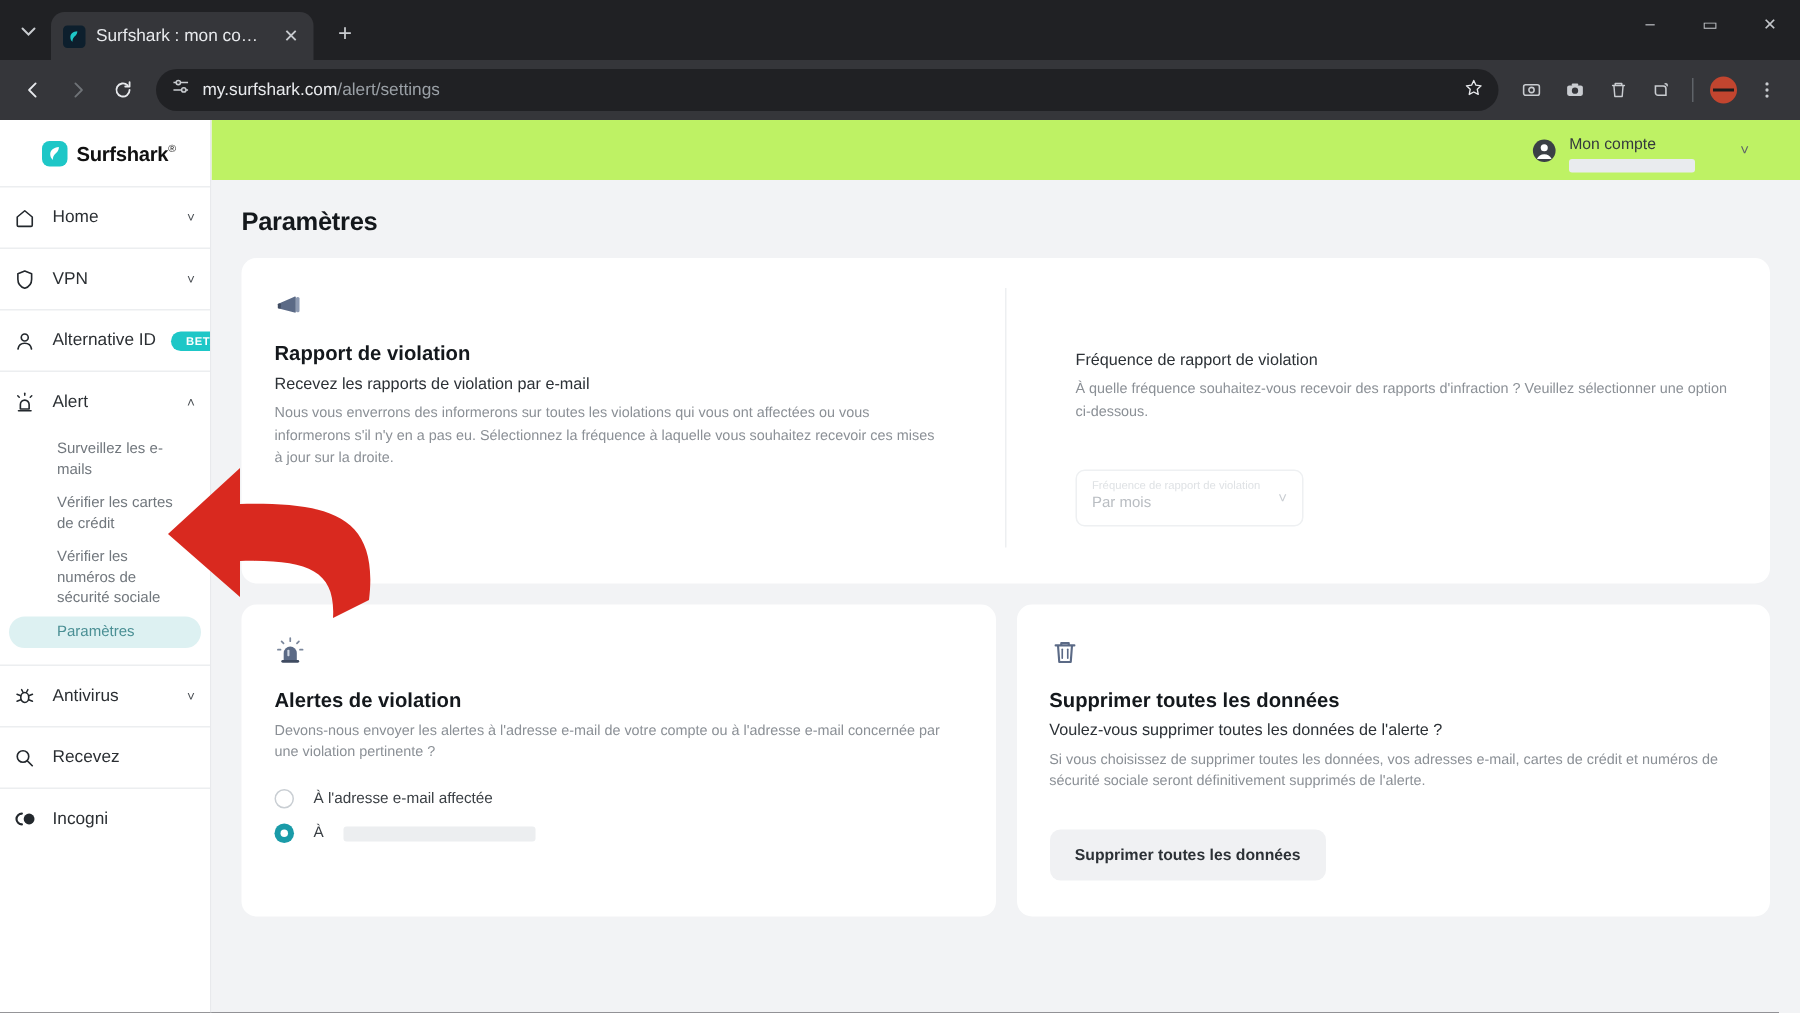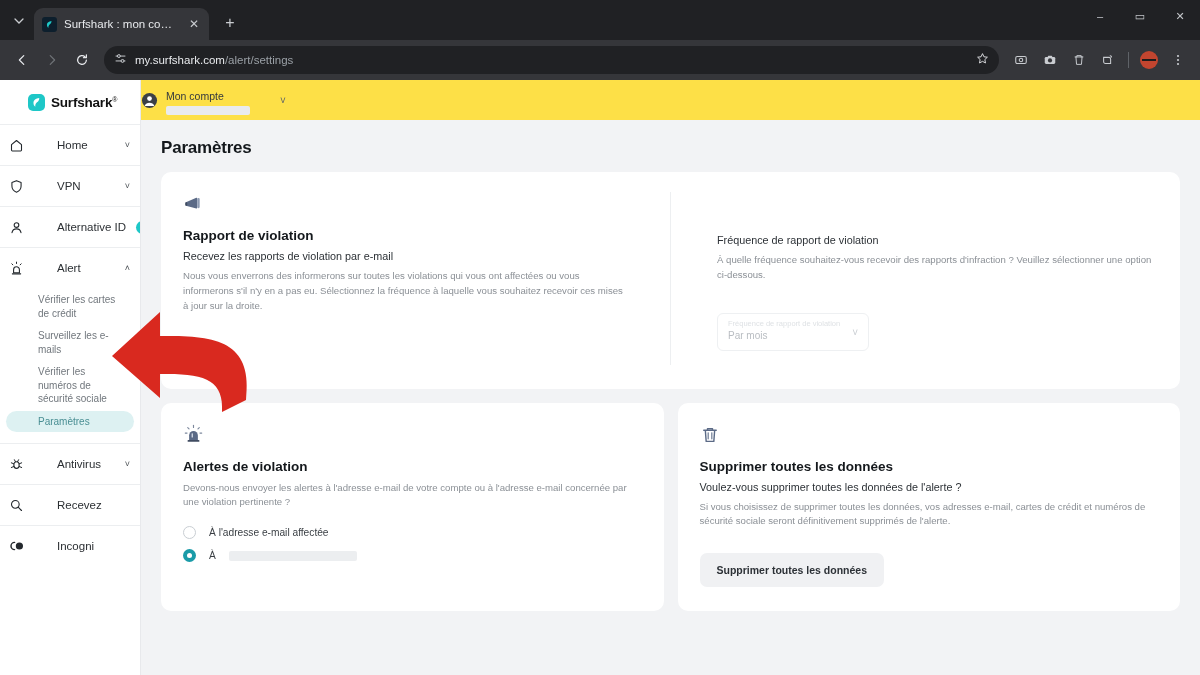--- a/index.html
+++ b/index.html
@@ -77,37 +77,37 @@
   }
   .brand-text { font-size:13.5px; font-weight:bold; color:#111; letter-spacing:-0.2px; }
   .brand-text sup { font-size:7px; vertical-align:super; font-weight:normal;}
 
   .nav-group { border-top:1px solid #eceef0; }
   .nav-item {
     height:40px; display:flex; align-items:center; gap:10px;
     padding:0 10px 0 8px; color:#2b2f33; font-size:11.5px;
   }
   .nav-ico { width:17px;height:17px;flex:0 0 auto;display:flex;align-items:center;justify-content:center;color:#23282d;}
-  .nav-label{ flex:1 1 auto; white-space:nowrap;margin-left:22px; }
+  .nav-label{ flex:1 1 auto; white-space:nowrap; }
   .chev { color:#4a4f54; font-size:9px; flex:0 0 auto; }
   .beta-badge {
     background:#1ec7c7;color:#fff;font-size:7.5px;font-weight:bold;
     border-radius:8px;padding:2px 10px;letter-spacing:.4px; flex:0 0 auto;
   }
   .sub-item {
     font-size:10px; color:#71777d; padding:4px 12px 4px 32px; line-height:1.35;
     border-radius:14px; margin:1px 6px;
   }
   .sub-item.active { background:#ddf1f2; color:#4a8f94; }
 
   
   .main { flex:1 1 auto; height:100%; overflow:hidden; background:#f2f3f5; }
   .topbar {
-    height:40px; background:#fde047; display:flex; align-items:center;
-    padding-right:22px; gap:10px;
+    height:40px; background:#bef264; display:flex; align-items:center;
+    justify-content:flex-end; padding-right:34px; gap:10px;
   }
   .acct { display:flex; align-items:center; gap:8px; }
   .acct-ico { width:17px;height:17px;color:#444; }
   .acct-txt { font-size:10.5px; color:#33383d; }
   .acct-blur { width:84px;height:9px;background:#e9ebee;border-radius:2px;margin-top:2px; }
   .acct-chev { color:#5d6368; font-size:10px; margin-left:22px; }
 
   .content { padding:18px 20px 0 20px; }
   .page-title { font-size:17px; font-weight:bold; color:#14181c; margin-bottom:14px; letter-spacing:-.2px;}
 
@@ -316,22 +316,22 @@
               <path d="M5.5 14h7v-3.6a3.5 3.5 0 0 0-7 0z" stroke="#23282d" stroke-width="1.3" fill="none" stroke-linejoin="round"></path>
               <line x1="4" y1="15.4" x2="14" y2="15.4" stroke="#23282d" stroke-width="1.3" stroke-linecap="round"></line>
               <line x1="9" y1="1.3" x2="9" y2="3" stroke="#23282d" stroke-width="1.2" stroke-linecap="round"></line>
               <line x1="3.4" y1="3.4" x2="4.6" y2="4.6" stroke="#23282d" stroke-width="1.2" stroke-linecap="round"></line>
               <line x1="14.6" y1="3.4" x2="13.4" y2="4.6" stroke="#23282d" stroke-width="1.2" stroke-linecap="round"></line>
             </svg>
           </span>
           <span class="nav-label">Alert</span>
           <span class="chev">˄</span>
         </div>
+        <div class="sub-item">Surveillez les e-mails</div>
         <div class="sub-item">Vérifier les cartes de crédit</div>
-        <div class="sub-item">Surveillez les e-mails</div>
         <div class="sub-item">Vérifier les numéros de sécurité sociale</div>
         <div class="sub-item active">Paramètres</div>
         <div style="height:10px"></div>
       </div>
 
       <div class="nav-group">
         <div class="nav-item">
           <span class="nav-ico">
             <svg width="15" height="15" viewBox="0 0 18 18">
               <ellipse cx="9" cy="9.6" rx="3.2" ry="4" stroke="#23282d" stroke-width="1.3" fill="none"></ellipse>

